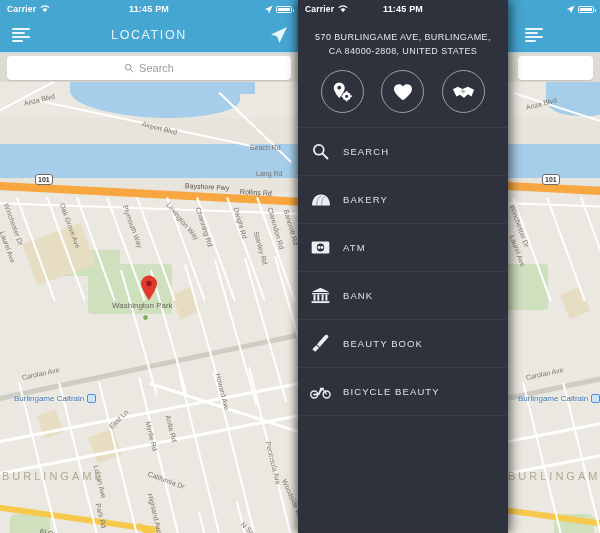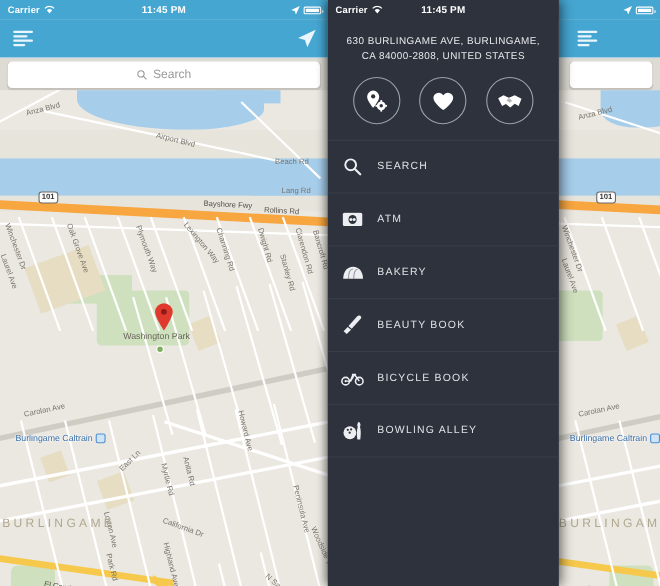--- a/index.html
+++ b/index.html
@@ -122,20 +122,21 @@
       </span>
     </div>
 
     <div class="navbar">
       <div class="nav-ham">
         <i></i>
           <i></i>
           <i></i>
           <i></i>
       </div>
+      <div class="title">LOCATION</div>
       <div class="nav-arrow">
         <svg width="18" height="18" viewBox="0 0 18 18">
             <path d="M17 1 1 8.6 7.2 10.4 9.4 17 Z" fill="#eaf6fb"></path>
           </svg>
       </div>
     </div>
 
     <div class="searchwrap">
       <div class="searchbox">
         <svg width="10" height="10" viewBox="0 0 12 12">
@@ -327,21 +328,21 @@
       <span class="sb-wifi">
         <svg width="10" height="8" viewBox="0 0 10 8">
             <path d="M5 7.2 L2.6 4.3 a3.6 3.6 0 0 1 4.8 0 Z" fill="#fff"></path>
             <path d="M0.8 2.6 a6 6 0 0 1 8.4 0" stroke="#fff" stroke-width="1.1" fill="none"></path>
           </svg>
       </span>
       <span class="sb-time">11:45 PM</span>
     </div>
 
     <div class="addr">
-      <div>630 BURLINGAME AVE, BURLINGAME,</div>
+      <div>570 BURLINGAME AVE, BURLINGAME,</div>
       <div>CA  84000-2808, UNITED STATES</div>
     </div>
 
     <div class="circles">
       <div class="circ">
         <svg width="22" height="22" viewBox="0 0 24 24">
           <path d="M9 1.5 A6 6 0 0 0 3 7.5 C3 11.5 9 18.5 9 18.5 S15 11.5 15 7.5 A6 6 0 0 0 9 1.5 Z" fill="#fff"></path>
           <circle cx="9" cy="7.3" r="2.1" fill="#2e323c"></circle>
           <circle cx="17" cy="16.6" r="4.4" fill="#fff"></circle>
           <circle cx="17" cy="16.6" r="1.7" fill="#2e323c"></circle>
@@ -373,41 +374,55 @@
           <svg width="17" height="17" viewBox="0 0 18 18">
               <circle cx="7.2" cy="7.2" r="5.2" stroke="#eceef1" stroke-width="1.9" fill="none"></circle>
               <line x1="11.2" y1="11.2" x2="16.4" y2="16.4" stroke="#eceef1" stroke-width="2.1" stroke-linecap="round"></line>
             </svg>
         </span>
         <span class="mi-label">SEARCH</span>
       </div>
 
       <div class="menu-item">
         <span class="mi-icon">
+          <svg width="20" height="13" viewBox="0 0 20 13">
+              <path d="M1 12.5 C1 6 4.5 1.5 10 1.5 S19 6 19 12.5 Z" fill="#eceef1"></path>
+              <path d="M5.8 12.5 C5.8 7 7.3 3.5 10 3.5" stroke="#2e323c" stroke-width="1" fill="none" opacity=".45"></path>
+              <path d="M10.6 12.5 C10.6 7 12 4 14 3.8" stroke="#2e323c" stroke-width="1" fill="none" opacity=".45"></path>
+            </svg>
+        </span>
+        <span class="mi-label">BAKERY</span>
+      </div>
+
+      <div class="menu-item">
+        <span class="mi-icon">
           <svg width="19" height="13" viewBox="0 0 20 14">
               <rect x="0.5" y="0.5" width="19" height="13" rx="1.5" fill="#eceef1"></rect>
               <ellipse cx="10" cy="7" rx="4" ry="4.4" fill="#2e323c"></ellipse>
               <circle cx="8.4" cy="7" r="1.5" fill="#eceef1"></circle>
               <circle cx="11.6" cy="7" r="1.5" fill="#eceef1"></circle>
             </svg>
         </span>
         <span class="mi-label">ATM</span>
       </div>
 
       <div class="menu-item">
         <span class="mi-icon">
-          <svg width="20" height="13" viewBox="0 0 20 13">
-              <path d="M1 12.5 C1 6 4.5 1.5 10 1.5 S19 6 19 12.5 Z" fill="#eceef1"></path>
-              <path d="M5.8 12.5 C5.8 7 7.3 3.5 10 3.5" stroke="#2e323c" stroke-width="1" fill="none" opacity=".45"></path>
-              <path d="M10.6 12.5 C10.6 7 12 4 14 3.8" stroke="#2e323c" stroke-width="1" fill="none" opacity=".45"></path>
-            </svg>
-        </span>
-        <span class="mi-label">BAKERY</span>
-      </div>
-
+          <svg width="19" height="17" viewBox="0 0 20 18">
+            <path d="M10 0.8 19.3 5.4 0.7 5.4 Z" fill="#eceef1"></path>
+            <rect x="1" y="6.4" width="18" height="1.3" fill="#eceef1"></rect>
+            <rect x="2.6" y="8" width="2.1" height="6.4" fill="#eceef1"></rect>
+            <rect x="6.6" y="8" width="2.1" height="6.4" fill="#eceef1"></rect>
+            <rect x="11.2" y="8" width="2.1" height="6.4" fill="#eceef1"></rect>
+            <rect x="15.2" y="8" width="2.1" height="6.4" fill="#eceef1"></rect>
+            <rect x="0.6" y="15" width="18.8" height="2" fill="#eceef1"></rect>
+          </svg>
+        </span>
+        <span class="mi-label">BANK</span>
+      </div>
 
       <div class="menu-item">
         <span class="mi-icon">
           <svg width="19" height="19" viewBox="0 0 20 20">
             <path d="M17.4 1.2 C18.4 2 18.6 3 18 3.8 L9.2 13.6 6.1 11 14.5 1.6 C15.3 .8 16.5 .6 17.4 1.2 Z" fill="#eceef1"></path>
             <path d="M5.4 11.8 8.6 14.4 4.4 18.6 1.4 16 Z" fill="#eceef1"></path>
           </svg>
         </span>
         <span class="mi-label">BEAUTY BOOK</span>
       </div>
@@ -415,33 +430,21 @@
       <div class="menu-item">
         <span class="mi-icon">
           <svg width="21" height="14" viewBox="0 0 22 14">
             <circle cx="4.4" cy="9.6" r="3.6" stroke="#eceef1" stroke-width="1.5" fill="none"></circle>
             <circle cx="17.4" cy="9.6" r="3.6" stroke="#eceef1" stroke-width="1.5" fill="none"></circle>
             <path d="M4.4 9.6 9 9.6 13 3.4 17.4 9.6" stroke="#eceef1" stroke-width="1.4" fill="none" stroke-linejoin="round"></path>
             <path d="M9 9.6 11.4 3.4 M10.4 3.2 14.4 3.2" stroke="#eceef1" stroke-width="1.4" fill="none"></path>
             <circle cx="4.4" cy="9.6" r="1" fill="#eceef1"></circle>
           </svg>
         </span>
-        <span class="mi-label">BICYCLE BOOK</span>
-      </div>
-
-
-      <div class="menu-item">
-        <span class="mi-icon">
-          <svg width="20" height="17" viewBox="0 0 21 18">
-            <circle cx="7.4" cy="11" r="6.2" fill="#eceef1"></circle>
-            <circle cx="5.4" cy="8.2" r="1.1" fill="#2e323c"></circle>
-            <circle cx="8.6" cy="7.8" r="1.1" fill="#2e323c"></circle>
-            <circle cx="7.2" cy="11" r="1.1" fill="#2e323c"></circle>
-            <path d="M16.4 .6 C17.8 2.2 17.9 4 17.1 5.4 C18 7.6 18.2 12.4 17.4 17.4 L14.6 17.4 C13.9 12.4 14.1 7.6 15 5.4 C14.2 4 14.3 2.2 15.7 .6 Z" fill="#eceef1"></path>
-          </svg>
-        </span>
-        <span class="mi-label">BOWLING ALLEY</span>
-      </div>
+        <span class="mi-label">BICYCLE BEAUTY</span>
+      </div>
+
+
 
     </div>
   </div>
 
 </div>
 
 </body></html>

